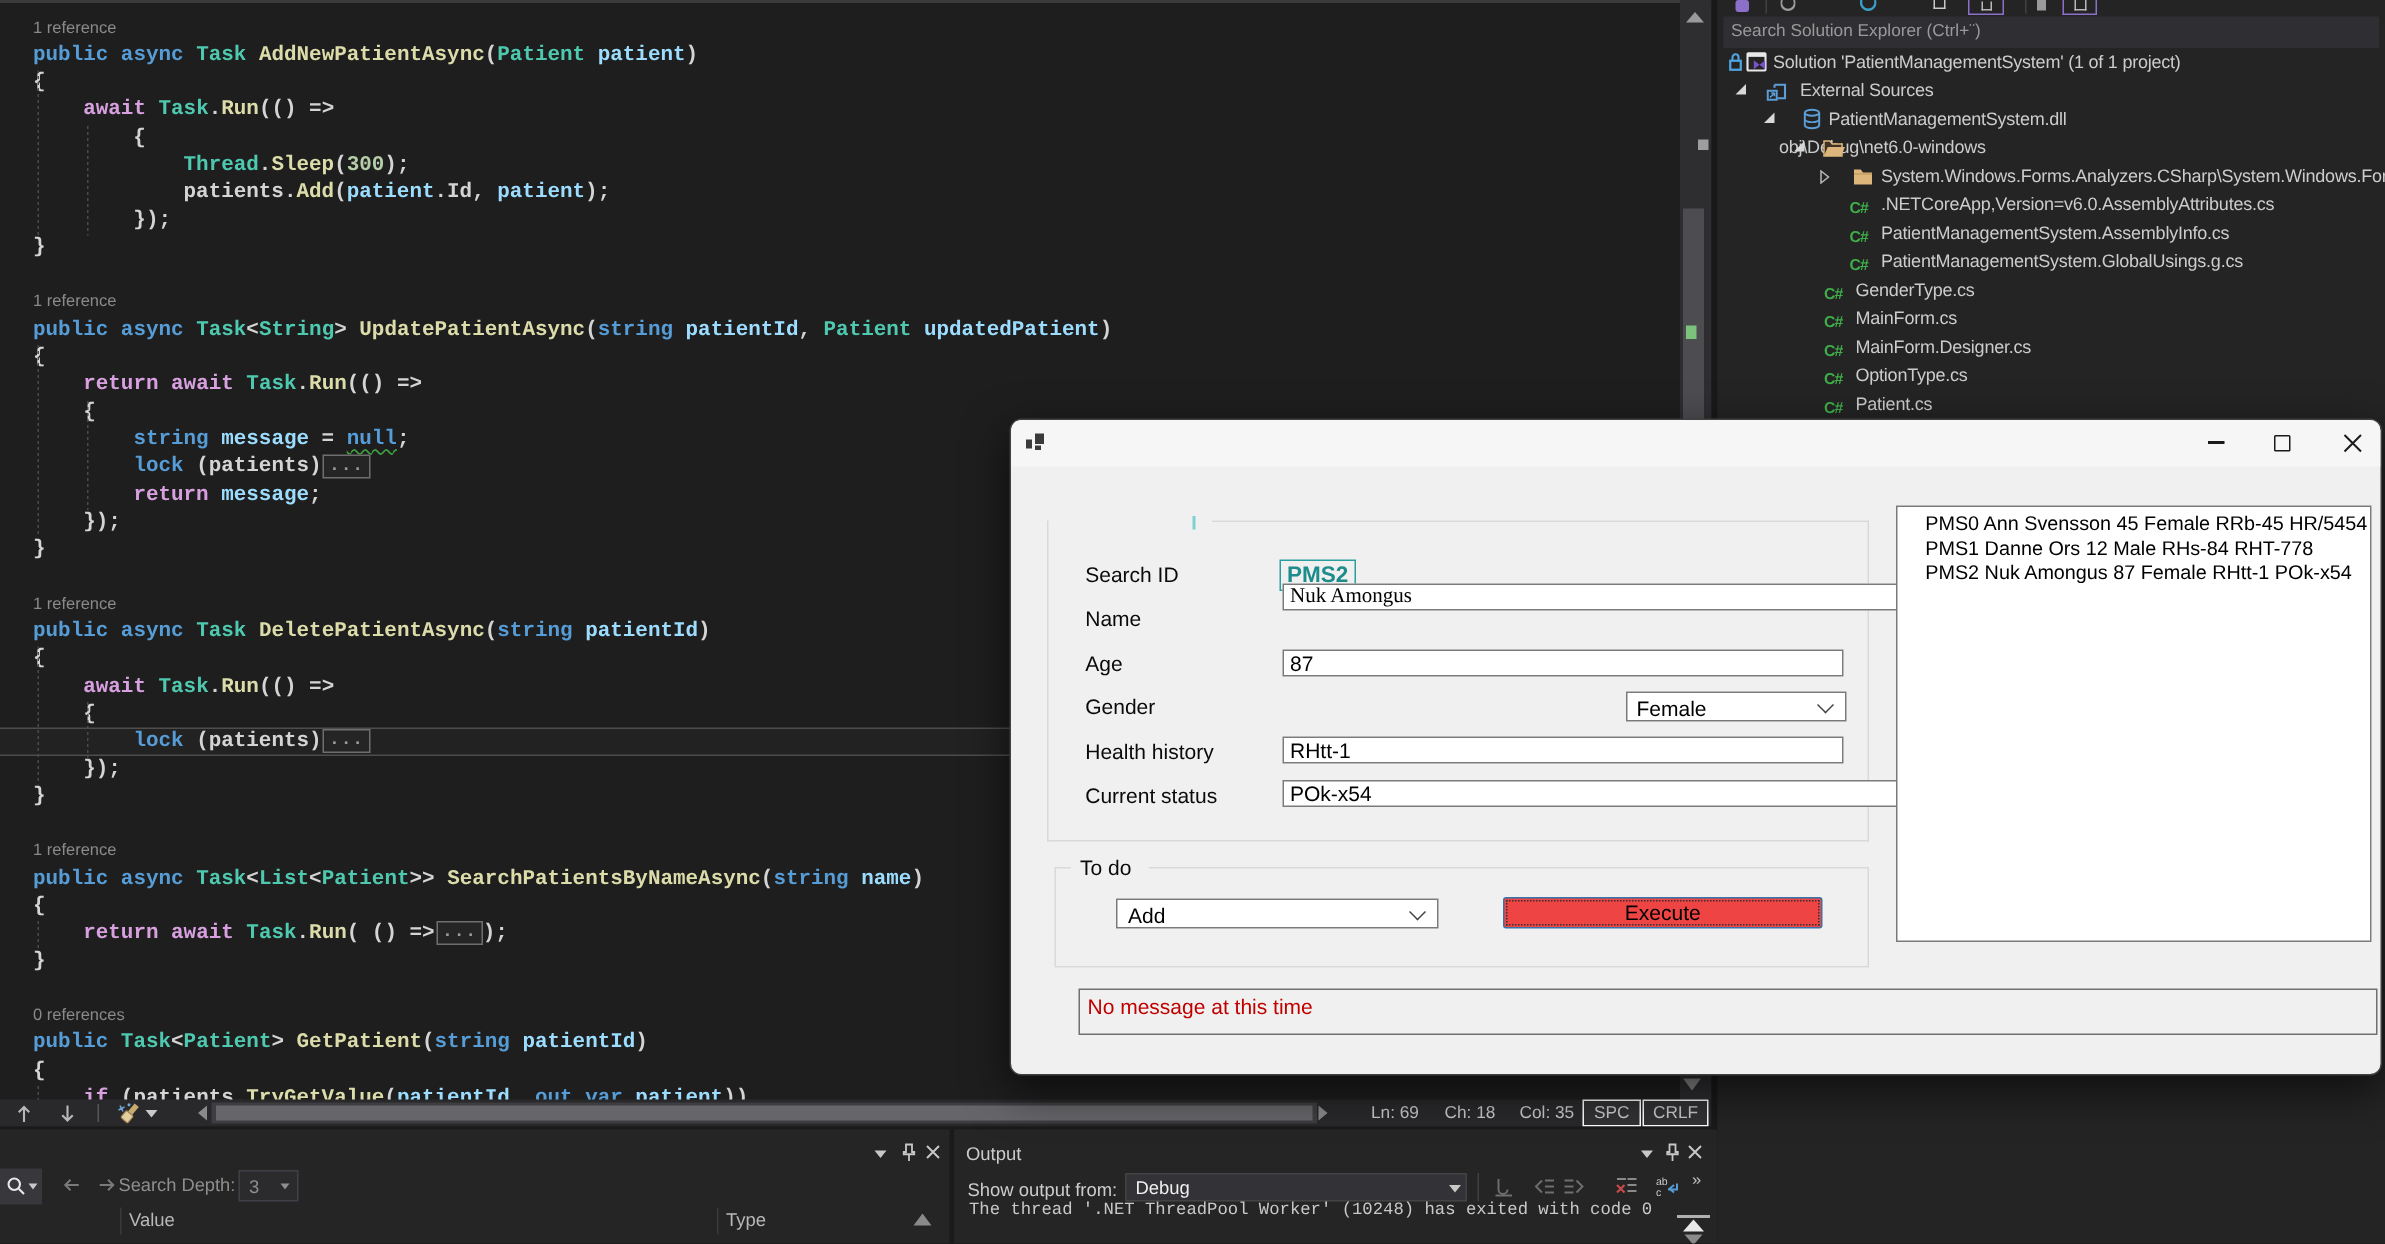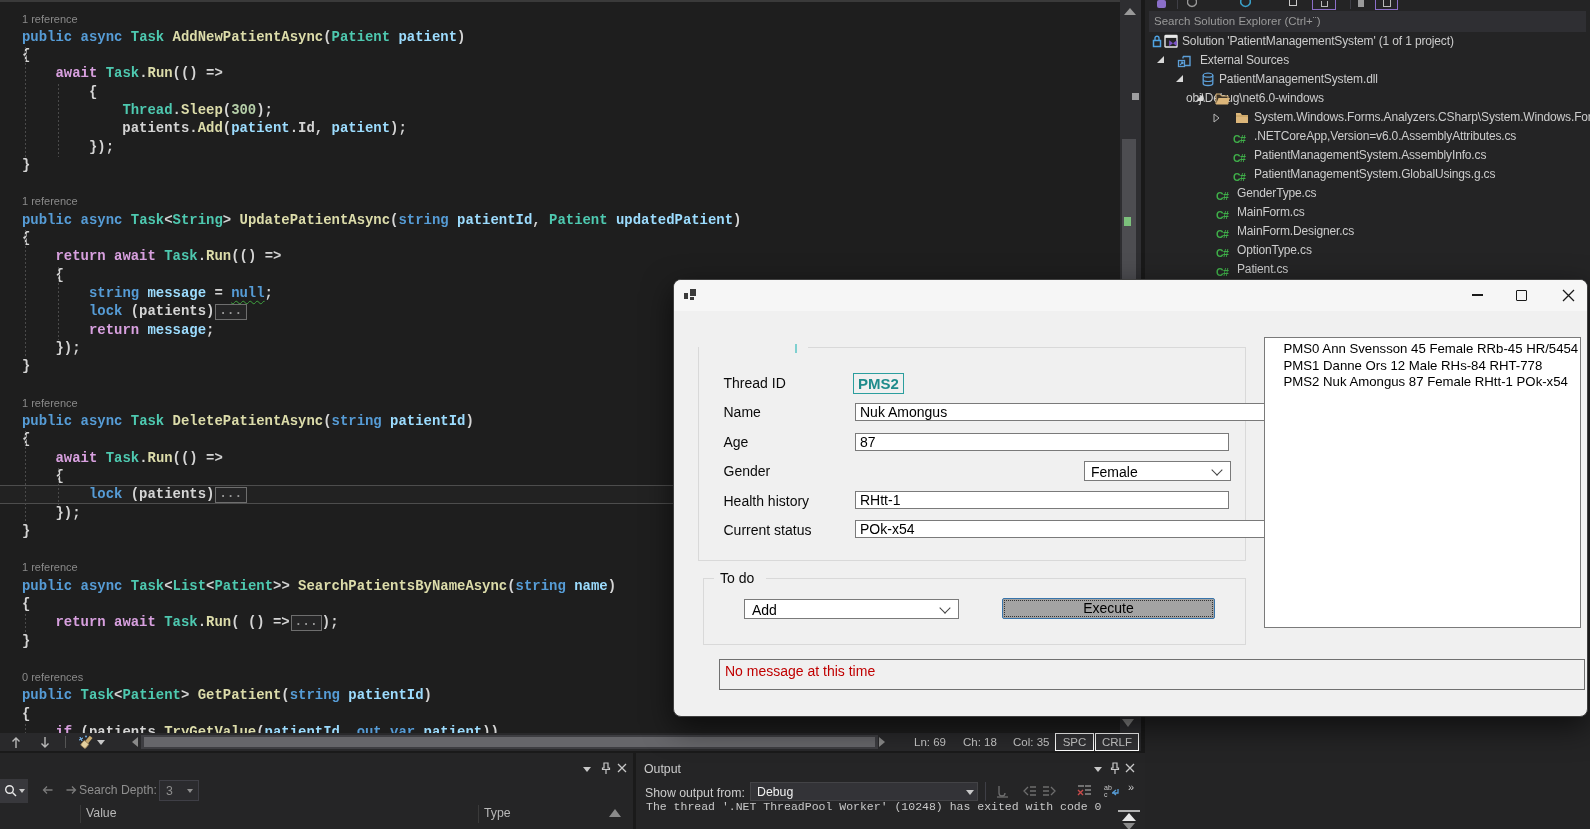--- a/index.html
+++ b/index.html
@@ -298,46 +298,46 @@
   <div class="abs" style="left:798px;top:14px;width:11px;height:1.6px;background:#1a1a1a;"></div>
   <div class="abs" style="left:842px;top:10px;width:11px;height:10.5px;border:1.4px solid #1a1a1a;border-radius:1px;"></div>
   <svg class="abs" style="left:888px;top:8.5px;" width="13" height="13" viewBox="0 0 13 13">
       <path d="M1 1 L12 12 M12 1 L1 12" stroke="#1a1a1a" stroke-width="1.3"></path>
     </svg>
 
   <div class="gb" style="left:23.5px;top:67px;width:548.5px;height:214px;border-top:none;"></div>
   <div class="abs" style="left:134px;top:67px;width:438px;height:1px;background:#d9d9d9;"></div>
   <div class="abs" style="left:121px;top:64px;width:2px;height:9px;background:#7fd0d0;"></div>
 
-  <div class="lbl" style="left:49.5px;top:94.5px;">Thread ID</div>
+  <div class="lbl" style="left:49.5px;top:94.5px;">Search ID</div>
   <div class="lbl" style="left:49.5px;top:124px;">Name</div>
   <div class="lbl" style="left:49.5px;top:153.5px;">Age</div>
   <div class="lbl" style="left:49.5px;top:183px;">Gender</div>
   <div class="lbl" style="left:49.5px;top:212.5px;">Health history</div>
   <div class="lbl" style="left:49.5px;top:242px;">Current status</div>
 
   <div class="abs" style="left:179px;top:93px;width:51px;height:21px;border:1px solid #2b9e9e;color:#1f8c8c;font-weight:bold;font-size:15px;text-align:center;line-height:19px;">PMS2</div>
-  <div class="tb" style="left:181px;top:123px;width:411px;height:18px;">Nuk Amongus</div>
+  <div class="tb" style="left:181px;top:109px;width:411px;height:18px;font-family:Liberation Serif, serif;">Nuk Amongus</div>
   <div class="tb" style="left:181px;top:153.4px;width:374px;height:18px;">87</div>
   <div class="abs" style="left:410px;top:181px;width:147px;height:20px;background:#fff;border:1px solid #7a7a7a;">
     <span style="position:absolute;left:6px;top:2px;font-size:14px;color:#000;">Female</span>
     <div class="chev" style="left:128px;top:4px;"></div>
   </div>
   <div class="tb" style="left:181px;top:211.3px;width:374px;height:18px;">RHtt-1</div>
   <div class="tb" style="left:181px;top:240.2px;width:420px;height:18px;">POk-x54</div>
 
   <div class="gb" style="left:28.5px;top:297.5px;width:543.5px;height:67.5px;"></div>
   <div class="abs" style="left:40px;top:290px;width:52px;height:15px;background:#f0f0f0;"></div>
   <div class="lbl" style="left:46px;top:290px;">To do</div>
 
   <div class="abs" style="left:70px;top:319px;width:215px;height:20px;background:#fff;border:1px solid #7a7a7a;">
     <span style="position:absolute;left:7px;top:2px;font-size:14px;color:#000;">Add</span>
     <div class="chev" style="left:196px;top:4px;"></div>
   </div>
-  <div class="abs" style="left:328px;top:318px;width:213px;height:21px;background:#a3a3a3;border:1px solid #3874aa;border-radius:2px;">
+  <div class="abs" style="left:328px;top:318px;width:213px;height:21px;background:#ef4444;border:1px solid #3874aa;border-radius:2px;">
     <div class="abs" style="left:2px;top:2px;right:2px;bottom:2px;outline:1px dotted #333;"></div>
     <div class="abs" style="left:0;top:1px;width:100%;text-align:center;font-size:14px;color:#000;">Execute</div>
   </div>
 
   <div class="abs" style="left:44.5px;top:378.5px;width:866px;height:31.5px;border:1px solid #707070;"></div>
   <div class="abs" style="left:51px;top:383px;font-size:14px;color:#c00000;">No message at this time</div>
 
   <div class="abs" style="left:589.5px;top:57px;width:317px;height:291px;background:#fff;border:1px solid #7a7a7a;padding:3px 0 0 3px;">
     <div style="font-size:13.2px;color:#000;line-height:16.6px;white-space:nowrap;margin-left:16px;">PMS0 Ann Svensson 45 Female RRb-45 HR/5454<br>PMS1 Danne Ors 12 Male RHs-84 RHT-778<br>PMS2 Nuk Amongus 87 Female RHtt-1 POk-x54</div>
   </div>

